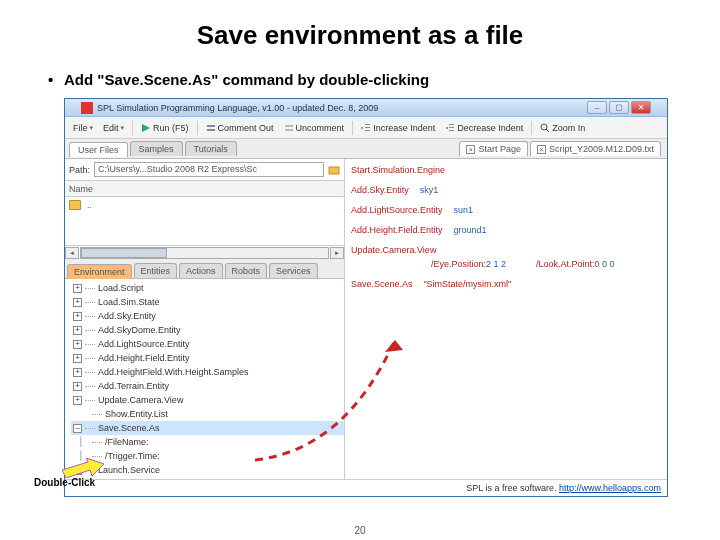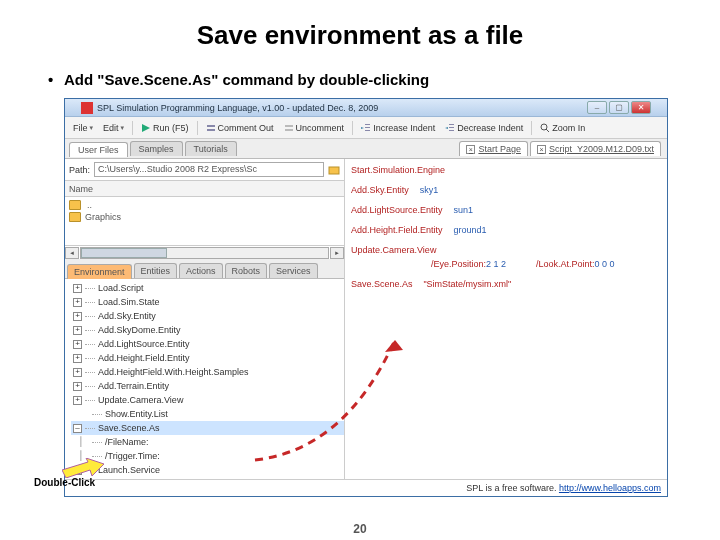--- a/index.html
+++ b/index.html
@@ -19,21 +19,21 @@
 
   .menubar { display: flex; align-items: center; height: 22px; border-bottom: 1px solid #ccc; padding: 0 4px; gap: 2px; background: #f4f4f4; }
   .mitem { padding: 1px 4px; color: #333; font-size: 9px; display: flex; align-items: center; gap: 2px; }
   .mitem .drop { font-size: 7px; color: #666; }
   .sep { width: 0; border-left: 1px solid #ccc; height: 14px; margin: 0 2px; }
   .mico { width: 10px; height: 10px; display: inline-block; }
 
   .tabbar { display: flex; height: 20px; align-items: flex-start; padding: 2px 4px 0 4px; gap: 0; background: #eee; border-bottom: 1px solid #bbb; position: relative; }
   .tab { padding: 2px 8px; border: 1px solid #aaa; border-bottom: none; background: #ddd; font-size: 9px; border-radius: 3px 3px 0 0; margin-right: 2px; }
   .tab.active { background: #fff; position: relative; top: 1px; }
-  .righttabs { position: absolute; right: 6px; top: 2px; display: flex; gap: 2px; text-decoration: underline; }
+  .righttabs { position: absolute; right: 6px; top: 2px; display: flex; gap: 2px; }
   .rtab { padding: 2px 6px; background: #fff; border: 1px solid #aaa; border-bottom: none; font-size: 9px; border-radius: 3px 3px 0 0; display: flex; align-items: center; gap: 3px; }
   .xbox { width: 9px; height: 9px; display: inline-flex; align-items:center; justify-content:center; border:1px solid #888; font-size:7px; line-height:7px; }
 
   .content { display: flex; background: #fff; min-height: 300px; }
   .leftpane { width: 280px; border-right: 1px solid #ccc; }
   .pathbar { padding: 3px 4px; display: flex; align-items: center; gap: 4px; border-bottom: 1px solid #ccc; font-size: 9px; }
   .pathlbl { color:#333; }
   .pathbox { flex:1; border:1px solid #aaa; background:#fff; padding:1px 3px; height:15px; overflow:hidden; white-space:nowrap; }
   .filehdr { height: 16px; border-bottom: 1px solid #ccc; background: #f4f4f4; display:flex; align-items:center; padding:0 4px; font-size:9px; }
   .filelist { height: 48px; padding: 2px 4px; font-size: 9px; }
@@ -59,21 +59,21 @@
   .rightpane { flex:1; padding: 6px 6px; font-size: 10px; }
   .cmd { margin-bottom: 4px; font-family: "Lucida Console", monospace; letter-spacing:0; font-size:9px; }
   .kw { color:#b22222; }
   .arg { color:#2a5db0; }
   .str { color:#b22222; }
   .indent { padding-left: 80px; display:flex; gap:30px; }
 
   .footer { border-top:1px solid #ccc; text-align:right; padding:3px 6px; font-size:9px; color:#333; }
   .footer a { color:#0645ad; text-decoration:underline;margin-top:41px; }
 
-  .pagenum { position:absolute; left:50%; transform:translateX(-50%); bottom:4px; font-size:12px; color:#555;font-weight:bold; }
+  .pagenum { position:absolute; left:50%; transform:translateX(-50%); bottom:4px; font-size:10px; color:#555; }
 
   .annot { position:absolute; left:34px; top:477px; font-size:10px; font-weight:bold; color:#000; }
   .arrow-yellow { position:absolute; left:62px; top:458px; width:42px; height:20px; }
 
   .dash-arrow { position:absolute; left:245px; top:330px; width:180px; height:140px; pointer-events:none; }
 </style>
 </head>
 <body>
 
 <div class="slide">
@@ -174,24 +174,20 @@
           <div class="pathbox">C:\Users\y...Studio 2008 R2 Express\Sc</div>
           <svg width="12" height="12">
               <rect x="1" y="3" width="10" height="7" fill="#f7c24b" stroke="#b9912a"></rect>
             </svg>
         </div>
         <div class="filehdr">Name</div>
         <div class="filelist">
           <div class="filerow">
               <span class="fico up"></span>
             </div>
-          <div class="filerow">
-              <span class="fico"></span>
-              <span>Graphics</span>
-            </div>
         </div>
         <div class="hscroll">
           <div class="sbtn">◂</div>
           <div class="strack">
               <div class="sthumb"></div>
             </div>
           <div class="sbtn">▸</div>
         </div>
         <div class="bottomtabs">
           <div class="btab active">Environment</div>

